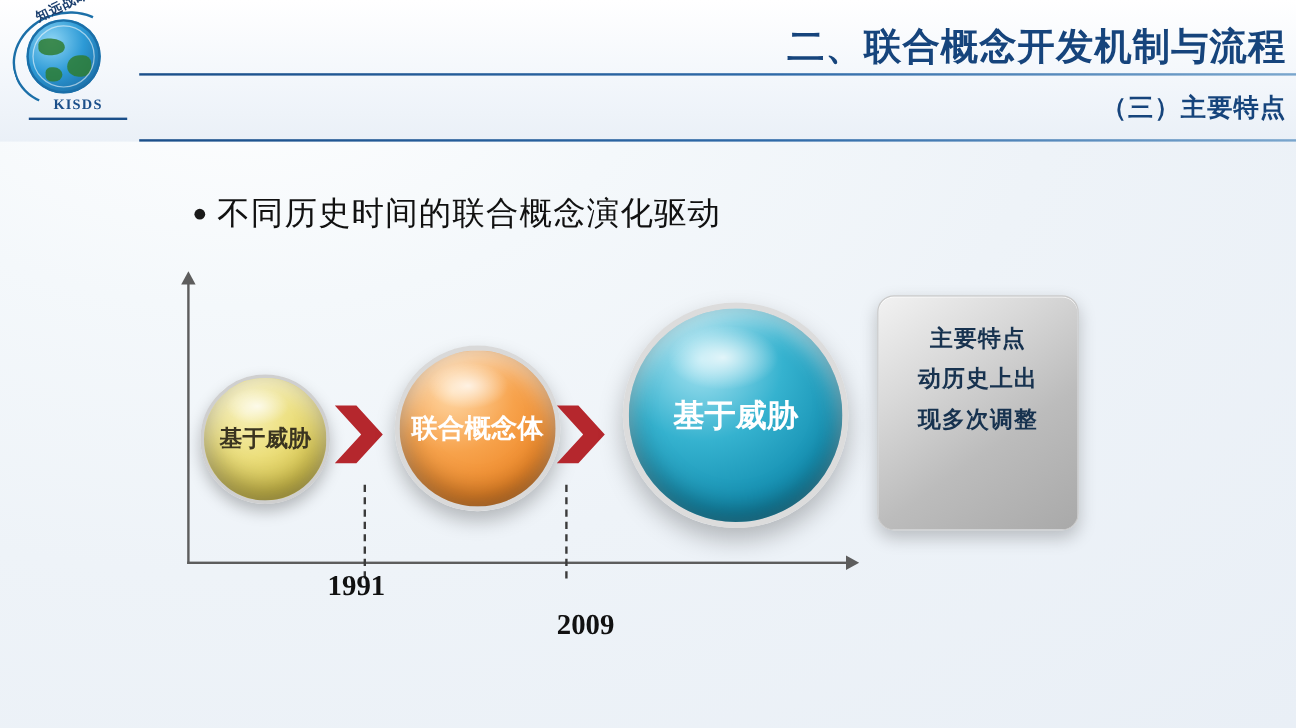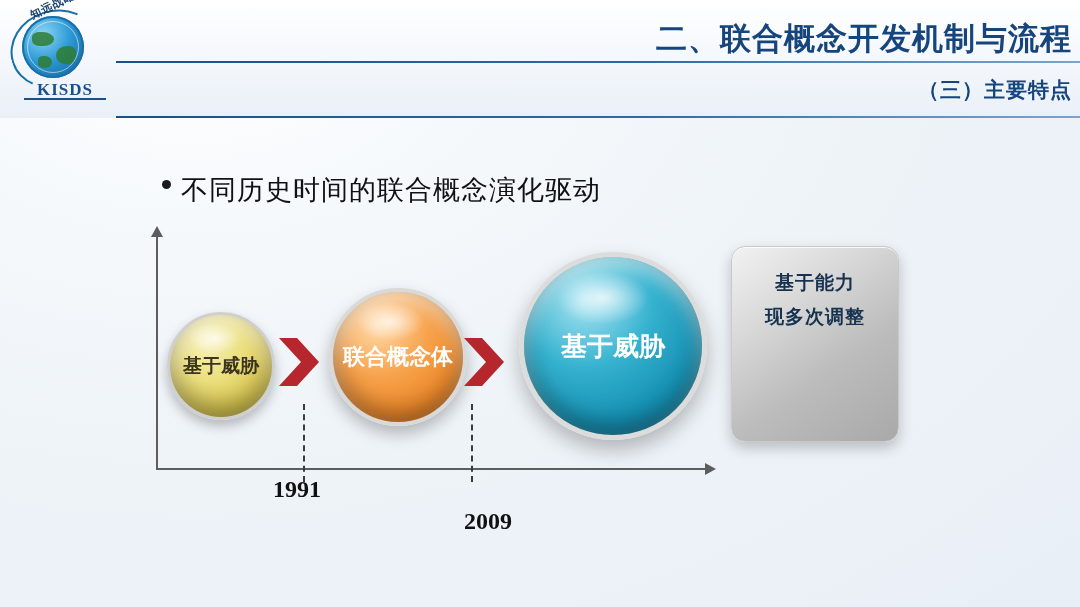--- a/index.html
+++ b/index.html
@@ -63,37 +63,36 @@
     transform:rotate(-18deg);
   }
   .logo .cn{
     position:absolute;left:20px;top:2px;width:86px;height:62px;
     color:#1b3f6e;font-size:11px;font-weight:bold;line-height:13px;
     transform:rotate(-26deg);transform-origin:left top;white-space:nowrap;
     letter-spacing:1px;
   }
   .logo .kisds{
     position:absolute;left:20px;top:72px;width:74px;text-align:center;
-    color:#1b4f8a;font-size:17px;font-weight:bold;letter-spacing:1px;
+    color:#1b4f8a;font-size:12px;font-weight:bold;letter-spacing:1px;
     font-family:"Liberation Serif",serif;
   }
   .logo .ul{
     position:absolute;left:16px;top:90px;width:82px;height:2px;background:#1b4f8a;
   }
   
   .bullet-row{
     position:absolute;left:162px;top:160px;display:flex;align-items:center;gap:10px;
   }
   .bullet-dot{
     width:9px;height:9px;border-radius:50%;background:#1a1a1a;display:inline-block;
   }
   .bullet-text{
     font-size:27px;color:#111;font-weight:500;letter-spacing:1px;
     font-family:"DejaVu Sans",sans-serif;
-    margin-top:12px;
   }
   
   .axis-v{
     position:absolute;left:156px;top:236px;width:2px;height:234px;background:#5d5d5d;
   }
   .axis-v:before{
     content:"";position:absolute;left:-5px;top:-10px;
     border-left:6px solid transparent;border-right:6px solid transparent;
     border-bottom:11px solid #5d5d5d;
   }
@@ -226,17 +225,18 @@
     <svg width="44" height="52" viewBox="0 0 44 52">
       <path d="M2,2 L24,26 L2,50 L20,50 L42,26 L20,2 Z" fill="#b5272d"></path>
     </svg>
   </div>
 
   <div class="sphere teal">
     <span class="lbl">基于威胁</span>
   </div>
 
   <div class="callout">
-    <div>基于能力</div>
+    <div>主要特点</div>
+    <div>动历史上出</div>
     <div>现多次调整</div>
   </div>
 
 </div>
 
 </body></html>

